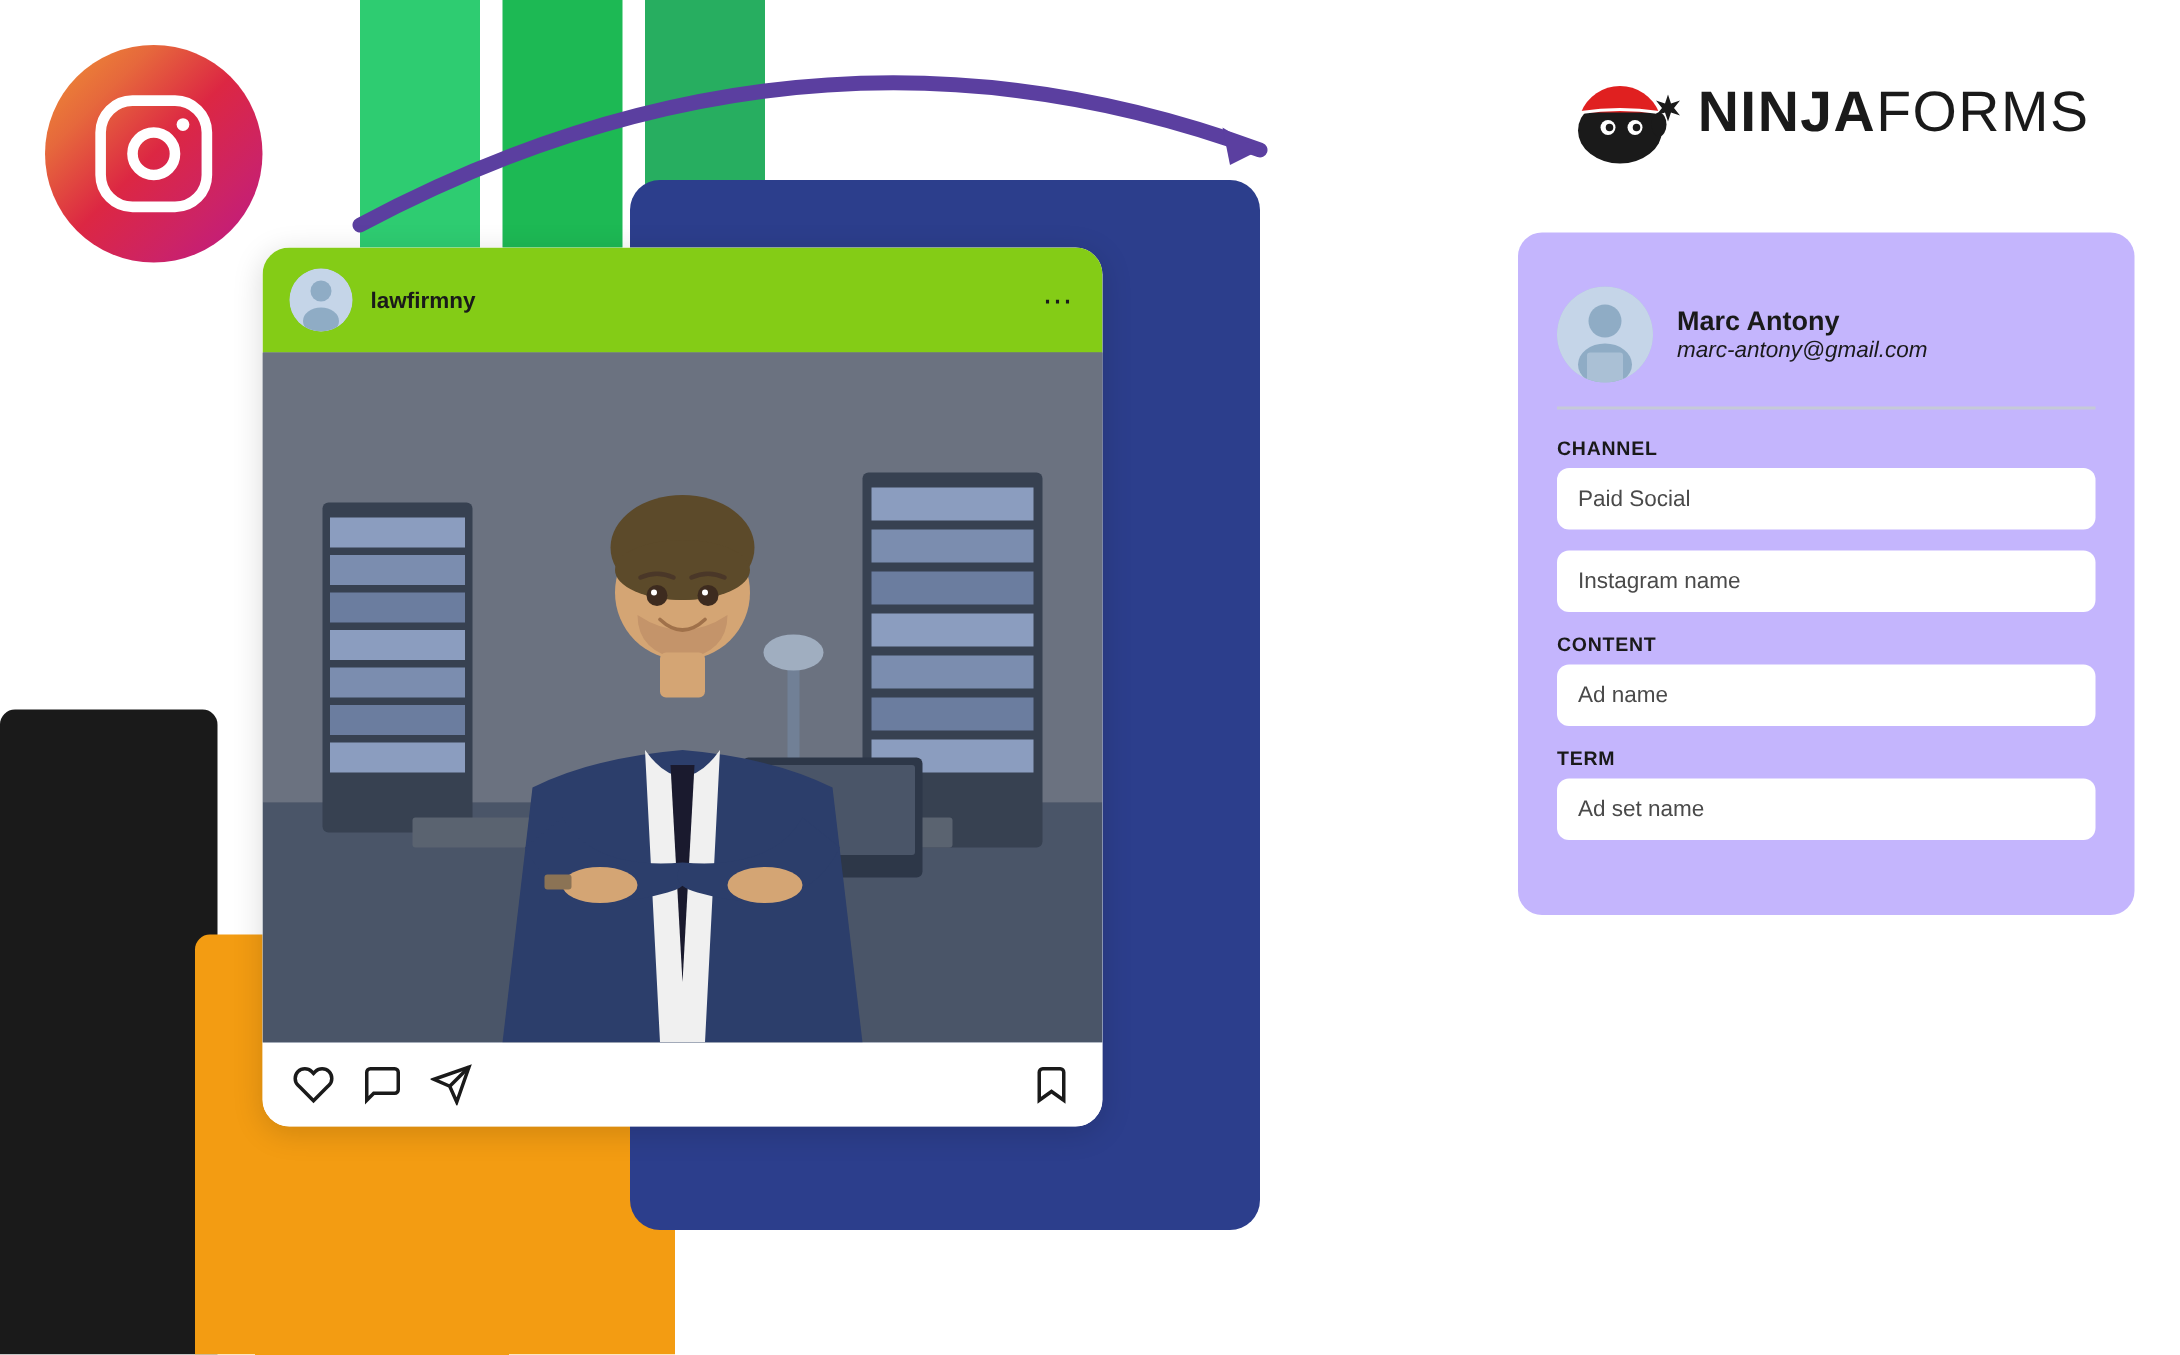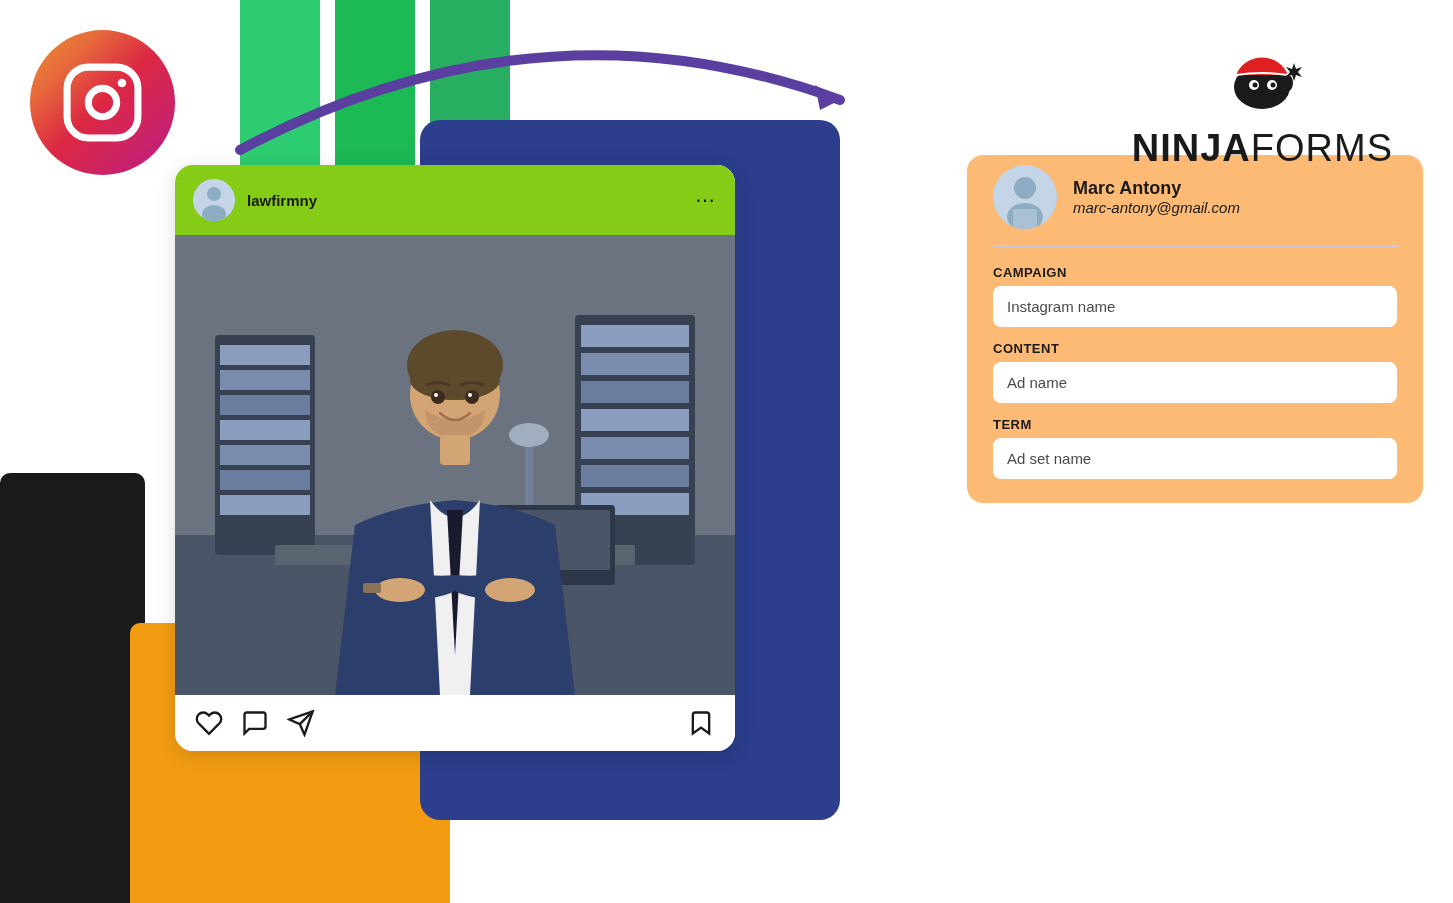--- a/index.html
+++ b/index.html
@@ -113,21 +113,20 @@
 
     
     .ninja-logo-area {
       position: absolute;
       top: 35px;
       right: 60px;
       display: flex;
       align-items: center;
       gap: 12px;
       z-index: 20;
-      flex-direction: column;
     }
     .ninja-icon {
       width: 80px;
       height: 80px;
     }
     .ninja-text {
       font-size: 38px;
       font-weight: 900;
       letter-spacing: 1px;
       color: #1a1a1a;
@@ -205,24 +204,24 @@
     }
     .action-icon {
       cursor: pointer;
     }
 
     
     .ninja-card {
       position: absolute;
       top: 155px;
       right: 30px;
-      width: 456px;
-      background: #fdba74;
+      width: 411px;
+      background: #c4b5fd;
       border-radius: 16px;
-      padding: 10px 26px;
+      padding: 36px 26px;
       z-index: 15;
     }
     .user-row {
       display: flex;
       align-items: center;
       gap: 16px;
       margin-bottom: 18px;
       padding-bottom: 16px;
       border-bottom: 2px solid #c5c9d8;
     }
@@ -438,23 +437,26 @@
       </svg>
     </div>
     <div class="user-info">
       <div class="user-name">Marc Antony</div>
       <div class="user-email">marc-antony@gmail.com</div>
     </div>
   </div>
 
   <div id="fields-container">
       <div class="field-section">
+        <div class="field-label">CHANNEL</div>
+        <div class="field-input">Paid Social</div>
       </div>
       <div class="field-section">
-        <div class="field-label">CAMPAIGN</div>
+      </div>
+      <div class="field-section">
         <div class="field-input">Instagram name</div>
       </div>
       <div class="field-section">
         <div class="field-label">CONTENT</div>
         <div class="field-input">Ad name</div>
       </div>
       <div class="field-section">
         <div class="field-label">TERM</div>
         <div class="field-input">Ad set name</div>
       </div>

